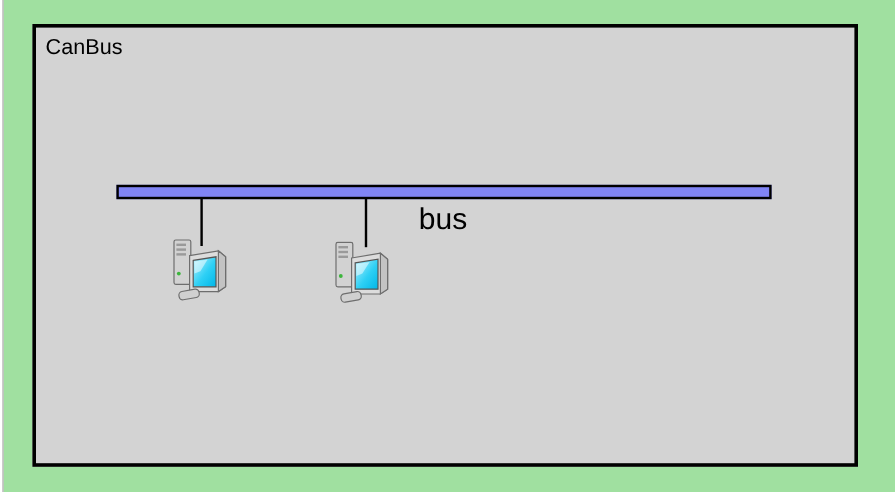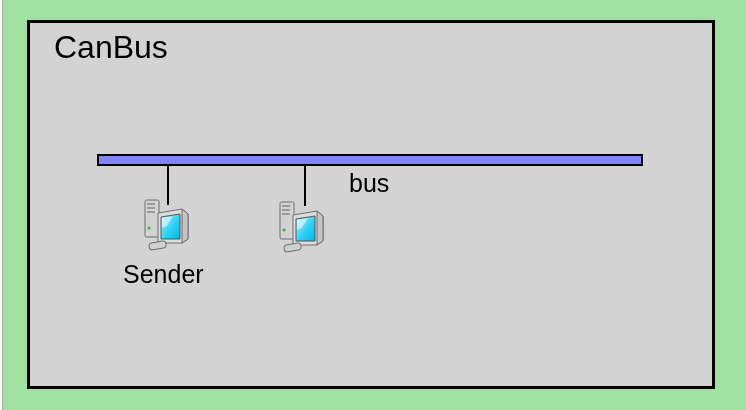--- a/index.html
+++ b/index.html
@@ -22,22 +22,22 @@
   .canvas {
     position: absolute;
     left: 27px; top: 20px;
     width: 688px; height: 369px;
     box-sizing: border-box;
     background: #d3d3d3;
     border: 3px solid #000;
   }
   .module-title {
     position: absolute;
-    left: 24px; top: 7px;
-    font-size: 32px;
+    left: 8px; top: 7px;
+    font-size: 18px;
     line-height: 1.1;
     white-space: nowrap;
   }
   .bus-bar {
     position: absolute;
     left: 67px; top: 131px;
     width: 546px; height: 12px;
     box-sizing: border-box;
     background: #8084f5;
     border: 2px solid #000;
@@ -100,21 +100,20 @@
       <rect x="5" y="4" width="8" height="2" fill="#9a9a9a"></rect>
       <rect x="5" y="8" width="8" height="2" fill="#9a9a9a"></rect>
       <rect x="5" y="12" width="8" height="2" fill="#9a9a9a"></rect>
       <circle cx="7" cy="29" r="1.6" fill="#3cb53c"></circle>
       <polygon points="16,14 40,10 46,15 46,40 40,44 16,44" fill="#dcdcdc" stroke="#6e6e6e"></polygon>
       <polygon points="40,10 46,15 46,40 40,44" fill="#c3c3c3" stroke="#6e6e6e"></polygon>
       <polygon points="19,18 38,15 38,40 19,40" fill="url(#scr1)" stroke="#555"></polygon>
       <polygon points="20,19 31,17.3 25,27 20,29" fill="rgba(255,255,255,0.5)"></polygon>
       <rect x="7" y="43" width="17" height="7" rx="3" fill="#d0d0d0" stroke="#6e6e6e" transform="rotate(-10 15 46)"></rect>
     </svg>
-    <div class="node-label label-sender">Sender</div>
 
     <svg class="node-icon icon-receiver" viewBox="0 0 50 52">
       <defs>
         <linearGradient id="scr2" x1="0" y1="0" x2="1" y2="1">
           <stop offset="0" stop-color="#b8f1fd"></stop>
           <stop offset="0.55" stop-color="#2ed0f5"></stop>
           <stop offset="1" stop-color="#00b6e8"></stop>
         </linearGradient>
       </defs>
       <rect x="3" y="1" width="14" height="37" rx="1.5" fill="#d2d2d2" stroke="#6e6e6e"></rect>

